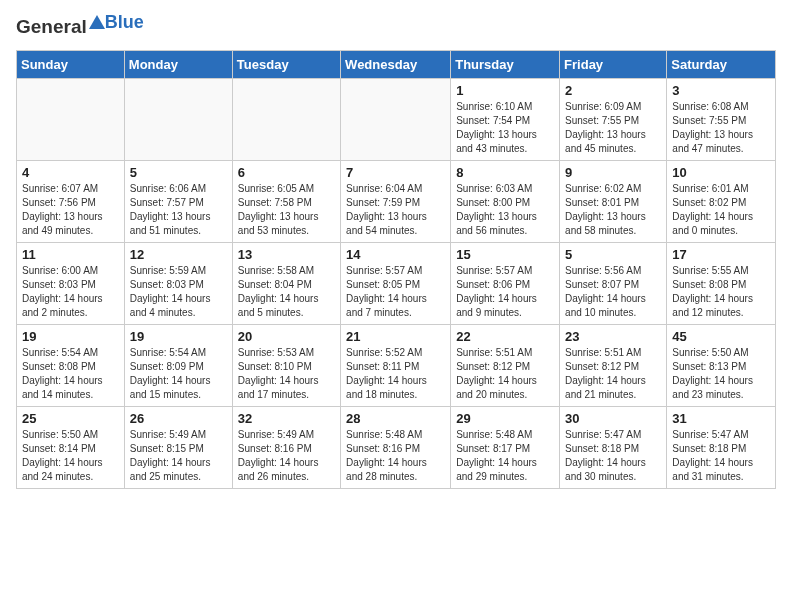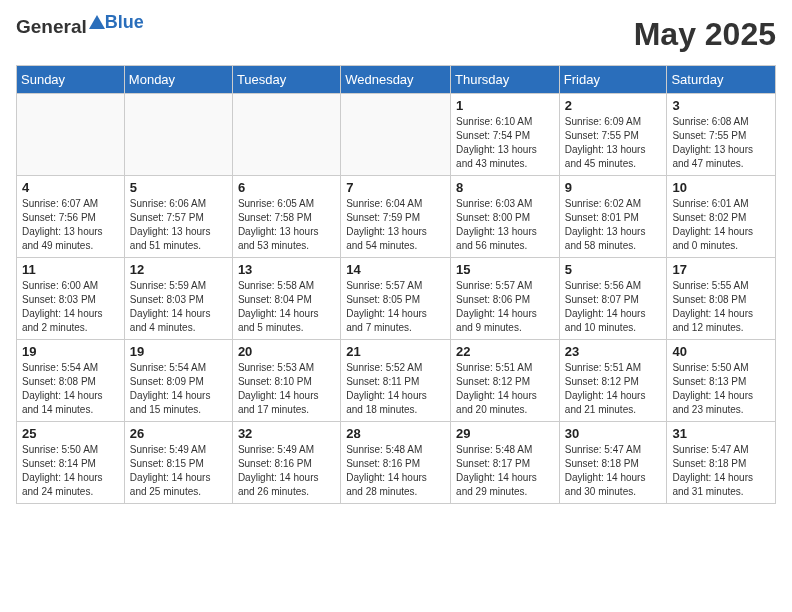--- a/index.html
+++ b/index.html
@@ -35,21 +35,21 @@
     }
     .calendar {
       width: 100%;
       border-collapse: collapse;
       border: 1px solid #ccc;
     }
     .calendar th {
       background: #2a6ebb;
       color: #fff;
       font-size: 13px;
-      font-weight: normal;
+      font-weight: bold;
       padding: 6px 4px;
       text-align: left;
       border: 1px solid #ccc;
     }
     .calendar td {
       vertical-align: top;
       border: 1px solid #ccc;
       padding: 4px 5px;
       width: 113px;
       min-height: 80px;
@@ -81,21 +81,20 @@
       <span style="font-size:19px;font-weight:bold;color:#333;">General</span>
       <span style="display:inline-block;margin-left:2px;margin-top:-6px;">
         <svg width="16" height="14" viewBox="0 0 16 14">
             <polygon points="8,0 16,14 0,14" fill="#2a6ebb"></polygon>
           </svg>
       </span>
     </div>
     <span style="font-size:18px;font-weight:bold;color:#2a6ebb;margin-top:-4px;">Blue</span>
   </div>
   <div class="title-area">
-    <div class="cal-title">May 2025</div>
   </div>
 </div>
 
 <table class="calendar">
   <thead>
     <tr>
     <th>Sunday</th>
         <th>Monday</th>
         <th>Tuesday</th>
         <th>Wednesday</th>
@@ -202,21 +201,21 @@
         </td>
         <td>
           <div class="day-number">22</div>
           <div class="day-info">Sunrise: 5:51 AM<br>Sunset: 8:12 PM<br>Daylight: 14 hours<br>and 20 minutes.</div>
         </td>
         <td>
           <div class="day-number">23</div>
           <div class="day-info">Sunrise: 5:51 AM<br>Sunset: 8:12 PM<br>Daylight: 14 hours<br>and 21 minutes.</div>
         </td>
         <td>
-          <div class="day-number">40</div>
+          <div class="day-number">45</div>
           <div class="day-info">Sunrise: 5:50 AM<br>Sunset: 8:13 PM<br>Daylight: 14 hours<br>and 23 minutes.</div>
         </td>
       </tr>
       <tr>
         <td>
           <div class="day-number">25</div>
           <div class="day-info">Sunrise: 5:50 AM<br>Sunset: 8:14 PM<br>Daylight: 14 hours<br>and 24 minutes.</div>
         </td>
         <td>
           <div class="day-number">26</div>

